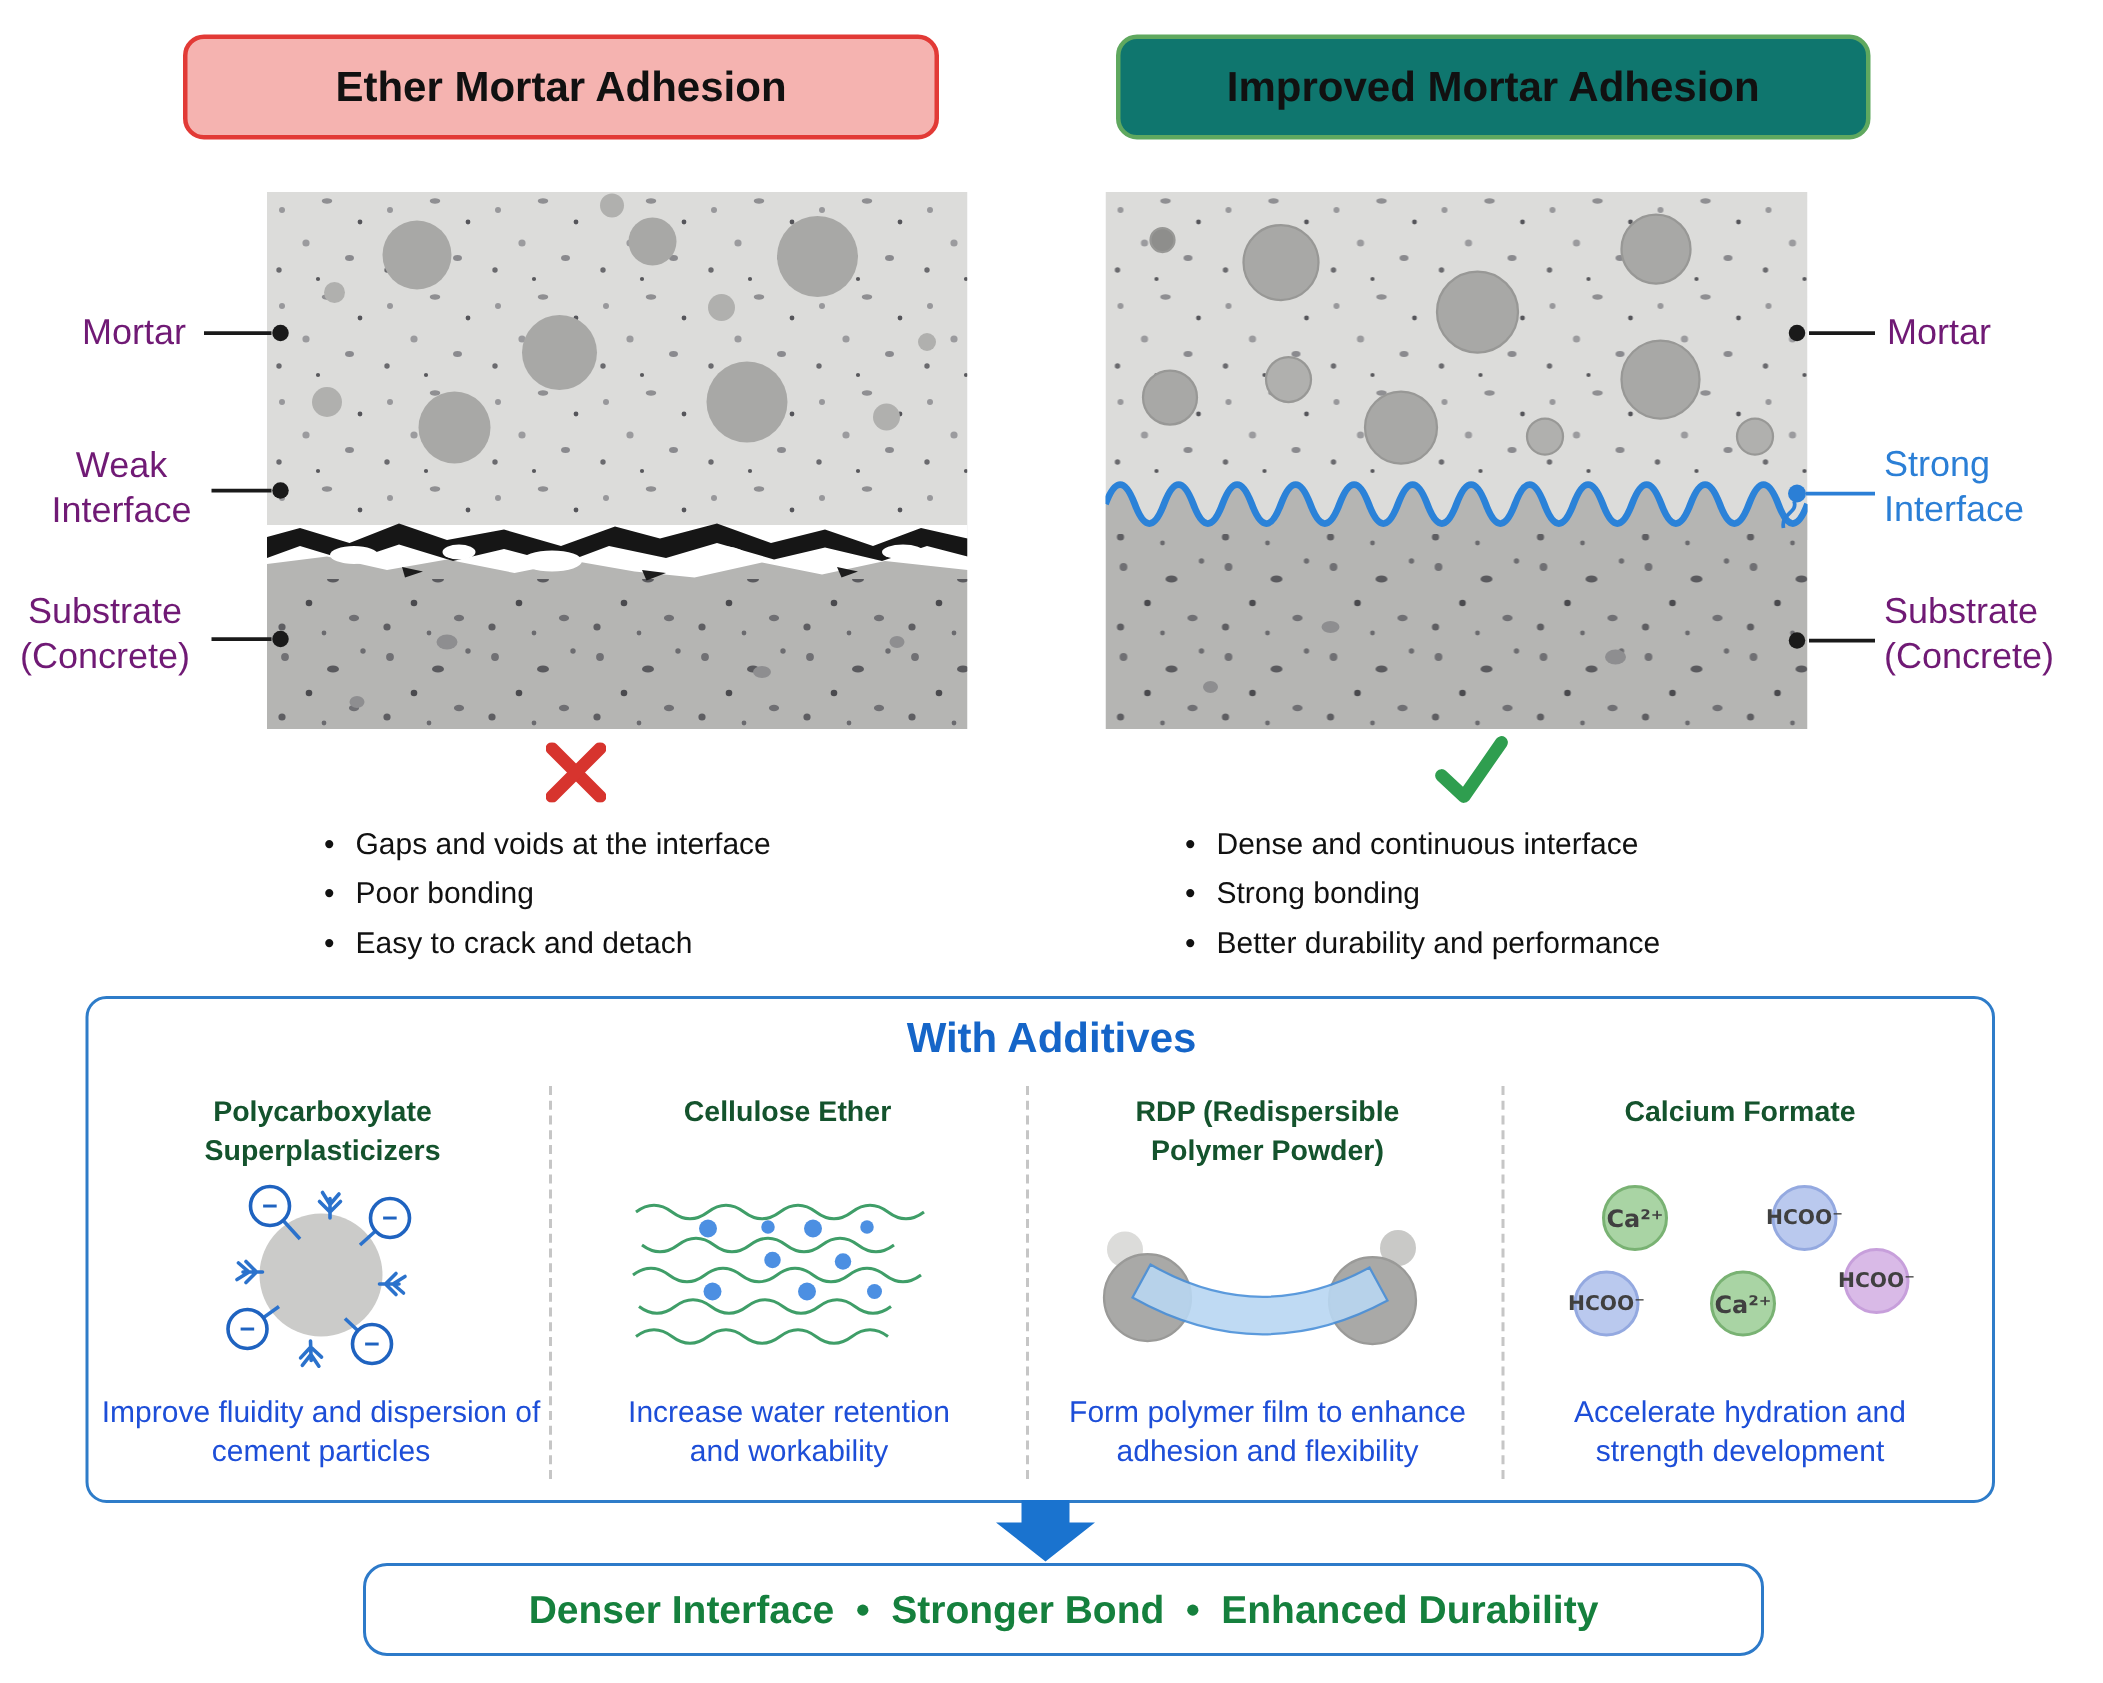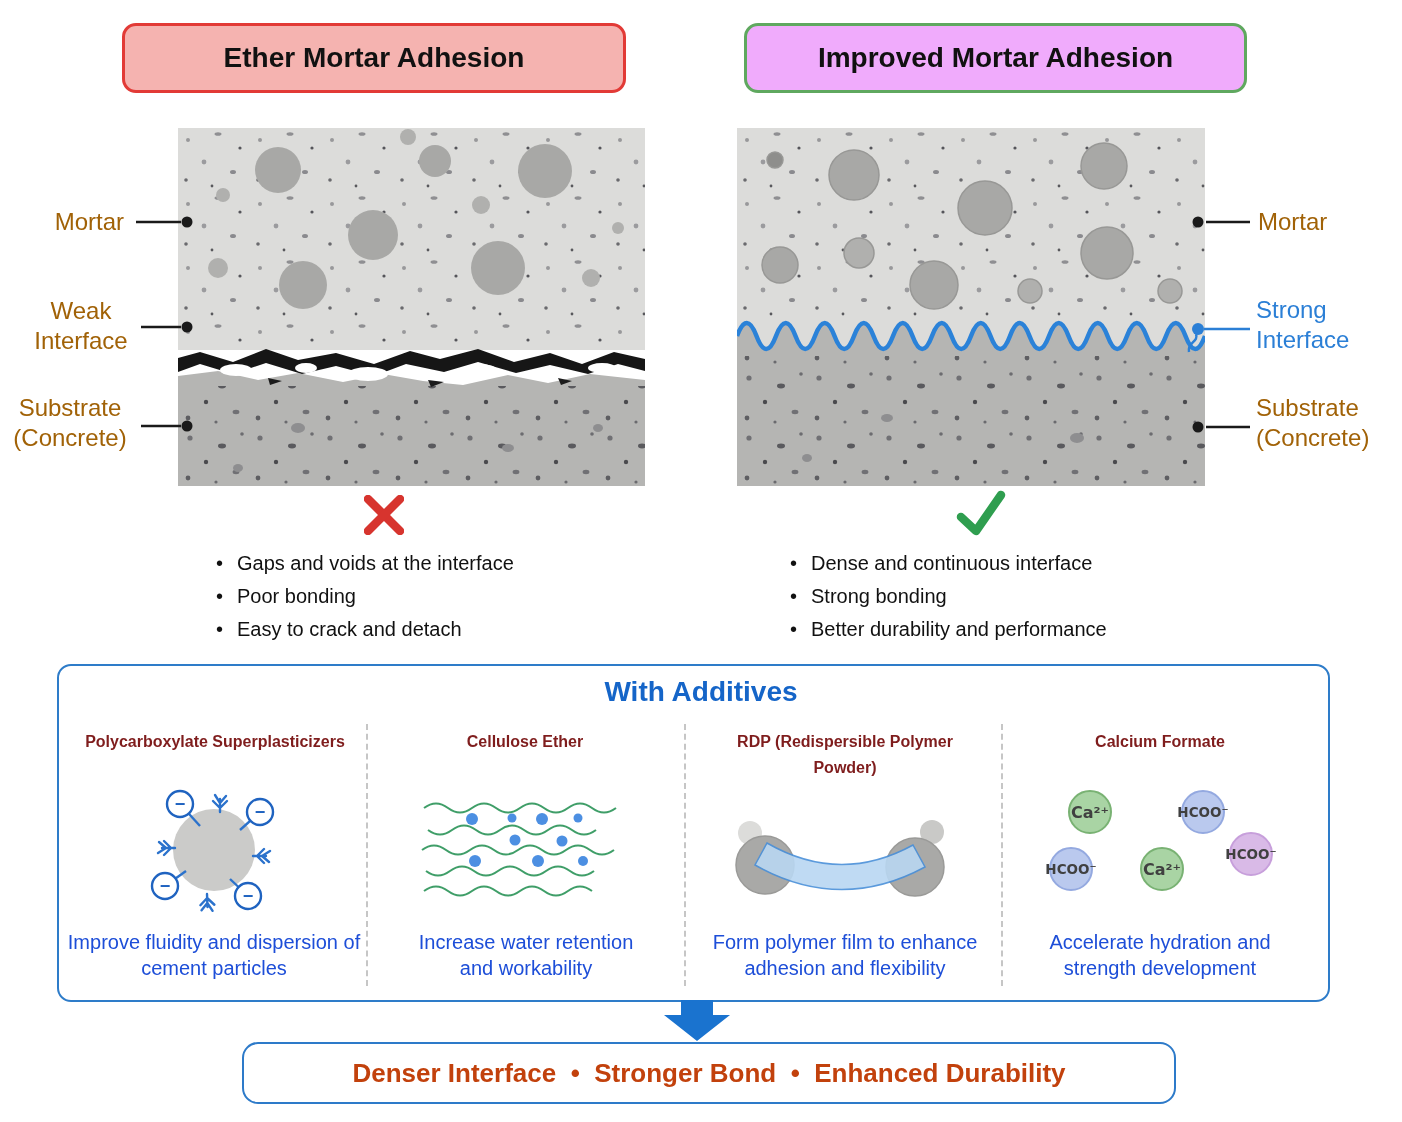--- a/index.html
+++ b/index.html
@@ -3,27 +3,27 @@
 <meta charset="utf-8">
 <style>
   html,body{margin:0;padding:0;background:#fff;}
   .stage{position:relative;width:1402px;height:1122px;background:#ffffff;
          font-family:"Liberation Sans",sans-serif;color:#111;overflow:hidden;}
 
   
   .pill{position:absolute;top:23px;height:64px;border-radius:14px;display:flex;
         align-items:center;justify-content:center;font-size:28px;font-weight:bold;}
   .pill.poor{left:122px;width:498px;background:#f5b3b0;border:3px solid #e23a36;}
-  .pill.improved{left:744px;width:497px;background:#f0abfc;border:3px solid #5fa85f;}
+  .pill.improved{left:744px;width:497px;background:#0f766e;border:3px solid #5fa85f;}
 
   .micro{position:absolute;top:128px;}
   .micro.left{left:178px;}
   .micro.right{left:737px;}
 
-  .side-label{position:absolute;font-size:24px;line-height:30px;color:#a16207;}
+  .side-label{position:absolute;font-size:24px;line-height:30px;color:#701a75;}
   .lab-mortar-left{left:0;top:207px;width:124px;text-align:right;}
   .lab-weak{left:16px;top:296px;width:130px;text-align:center;}
   .lab-sub-left{left:0;top:393px;width:140px;text-align:center;}
   .lab-mortar-right{left:1258px;top:207px;width:130px;}
   .lab-strong{left:1256px;top:295px;width:120px;color:#2b7fd6;}
   .lab-sub-right{left:1256px;top:393px;width:130px;}
 
   .mark{position:absolute;}
   .mark.cross{left:364px;top:495px;}
   .mark.check{left:956px;top:490px;}
@@ -35,21 +35,21 @@
   .bullets li::before{content:"\2022";position:absolute;left:2px;font-size:20px;}
 
   
   .additives{position:absolute;left:57px;top:664px;width:1269px;height:334px;
              border:2px solid #2e7cc9;border-radius:14px;background:#fff;}
   .additives-title{position:absolute;left:0;top:676px;width:1402px;text-align:center;
                    font-size:28px;font-weight:bold;color:#1565c8;}
   .vdiv{position:absolute;top:724px;height:262px;width:0;border-left:2px dashed #c6c6c6;}
   .vdiv.d1{left:366px;} .vdiv.d2{left:684px;} .vdiv.d3{left:1001px;}
 
-  .col-title{position:absolute;top:729px;font-size:16px;font-weight:bold;color:#7f1d1d;
+  .col-title{position:absolute;top:729px;font-size:19px;font-weight:bold;color:#14532d;
              text-align:center;line-height:26px;}
   .col-title.t1{left:80px;width:270px;}
   .col-title.t2{left:395px;width:260px;}
   .col-title.t3{left:720px;width:250px;}
   .col-title.t4{left:1020px;width:280px;}
 
   .col-caption{position:absolute;top:929px;font-size:20px;line-height:26px;text-align:center;color:#1d4ed8;}
   .col-caption.c1{left:64px;width:300px;}
   .col-caption.c2{left:402px;width:248px;}
   .col-caption.c3{left:700px;width:290px;}
@@ -67,21 +67,21 @@
   .ion.formate{background:#bac9ee;border:2px solid #94a9e0;}
   .ion.formate-alt{background:#d9bae7;border:2px solid #c79fdb;}
   .ion.i0{left:52px;top:0;} .ion.i1{left:165px;top:0;} .ion.i2{left:33px;top:57px;}
   .ion.i3{left:124px;top:57px;} .ion.i4{left:213px;top:42px;}
 
   .down-arrow{position:absolute;left:653px;top:1000px;}
 
   .result-box{position:absolute;left:242px;top:1042px;width:930px;height:58px;
               border:2.5px solid #2d7ac9;border-radius:16px;display:flex;align-items:center;
               justify-content:center;}
-  .result-text{font-size:26px;font-weight:bold;color:#c2410c;white-space:pre;}
+  .result-text{font-size:26px;font-weight:bold;color:#15803d;white-space:pre;}
 
   .overlay{position:absolute;left:0;top:0;pointer-events:none;}
 </style>
 </head>
 <body>
 
 <div class="stage">
 
   <div class="pill poor">
     <span>Ether Mortar Adhesion</span>

